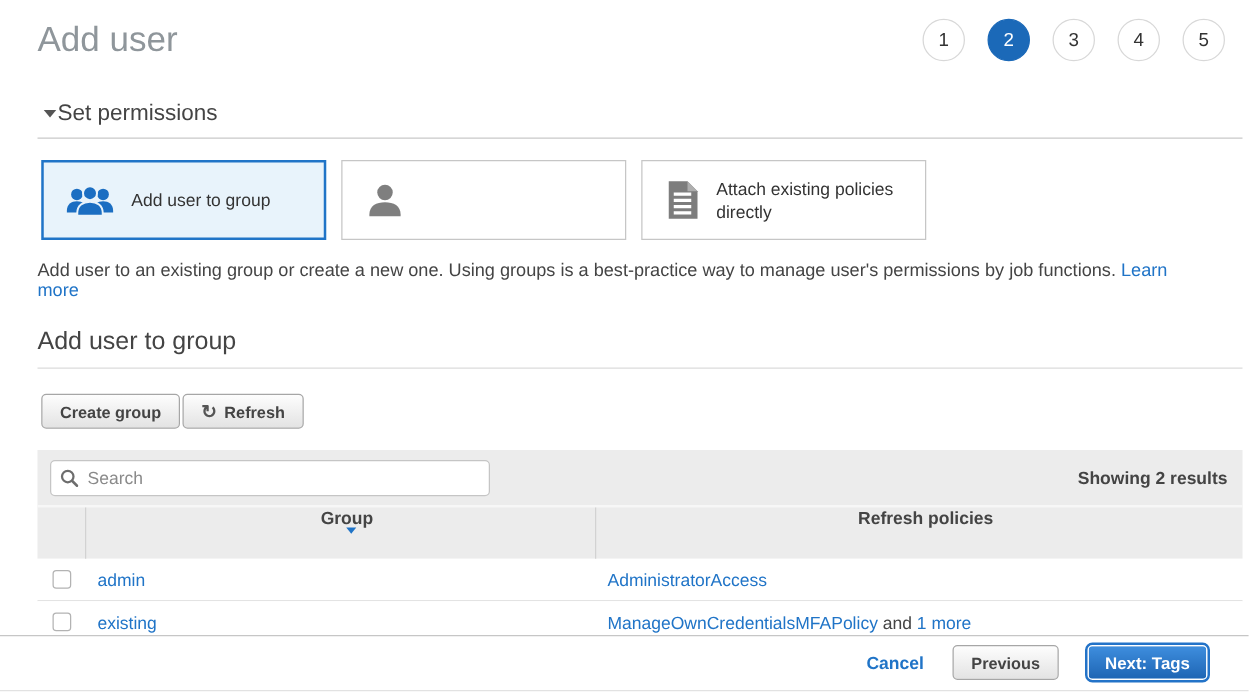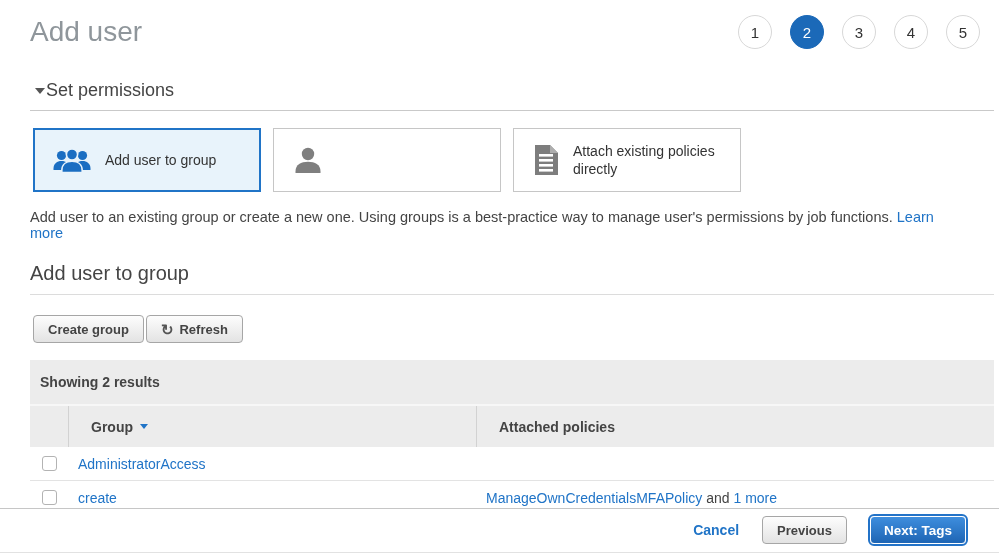--- a/index.html
+++ b/index.html
@@ -97,21 +97,21 @@
   }
   .search-input::placeholder { color: #8a8a8a; }
   .search-icon { position: absolute; left: 8px; top: 7px; }
   .results { font-weight: bold; font-size: 14px; color: #444; }
 
   .thead {
     background: #ececec; height: 41px;
     display: grid; grid-template-columns: 38px 408px 1fr;
     font-weight: bold; font-size: 14px; color: #444;
   }
-  .th { display: flex; align-items: center; padding-left: 22px; height: 100%; }
+  .th { display: flex; align-items: center; padding-left: 10px; height: 100%; flex-direction: column; }
   .th.divided { border-left: 1px solid #d2d2d2; }
   .sort-caret {
     width: 0; height: 0; margin-left: 7px;
     border-left: 4px solid transparent; border-right: 4px solid transparent;
     border-top: 5px solid #2074c7;
   }
 
   .trow {
     display: grid; grid-template-columns: 38px 408px 1fr;
     height: 34px; align-items: center;
@@ -226,49 +226,61 @@
 <div class="toolbar-buttons">
   <button class="btn">Create group</button>
   <button class="btn">
     <span class="refresh-glyph">↻</span>
     <span>Refresh</span>
   </button>
 </div>
 
 <div class="table">
   <div class="table-toolbar">
+    <span class="search-wrap">
+      <span class="search-icon">
+        <svg width="15" height="15" viewBox="0 0 15 15">
+          <circle cx="6.2" cy="6.2" r="4.6" fill="none" stroke="#6d6d6d" stroke-width="1.8"></circle>
+          <line x1="9.8" y1="9.8" x2="13.6" y2="13.6" stroke="#6d6d6d" stroke-width="2" stroke-linecap="round"></line>
+        </svg>
+      </span>
+      <input class="search-input" type="text" placeholder="Search" style="">
+    </span>
     <span class="results">Showing 2 results</span>
   </div>
 
   <div class="thead">
     <div class="th"></div>
     <div class="th divided">
       <span>Group</span>
       <span class="sort-caret"></span>
     </div>
     <div class="th divided">
-      <span>Attached policies</span>
+      <span>Refresh policies</span>
     </div>
   </div>
 
   <div class="trow">
     <div class="td check">
       <input type="checkbox" style="">
     </div>
     <div class="td">
+      <a class="link">admin</a>
+    </div>
+    <div class="td">
       <a class="link">AdministratorAccess</a>
     </div>
   </div>
 
   <div class="trow">
     <div class="td check">
       <input type="checkbox" style="">
     </div>
     <div class="td">
-      <a class="link">create</a>
+      <a class="link">existing</a>
     </div>
     <div class="td">
       <a class="link">ManageOwnCredentialsMFAPolicy</a>
       <span class="joiner">and</span>
       <a class="link">1 more</a>
     </div>
   </div>
 </div>
 
 <div class="footer">

